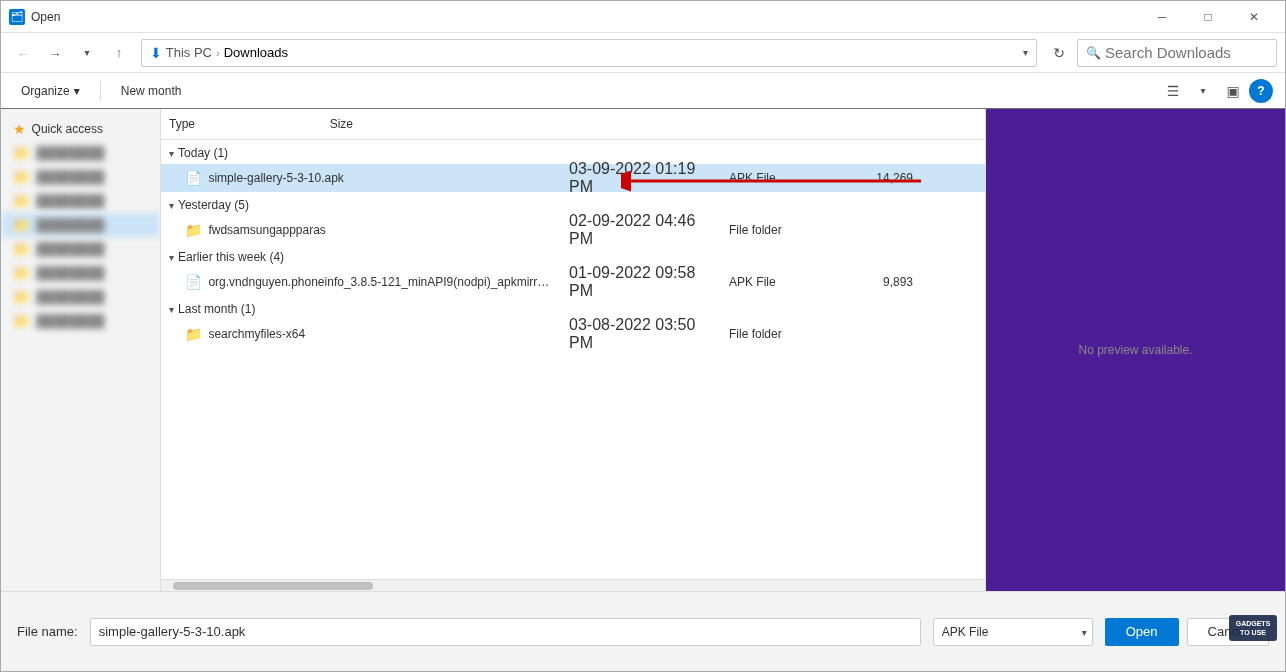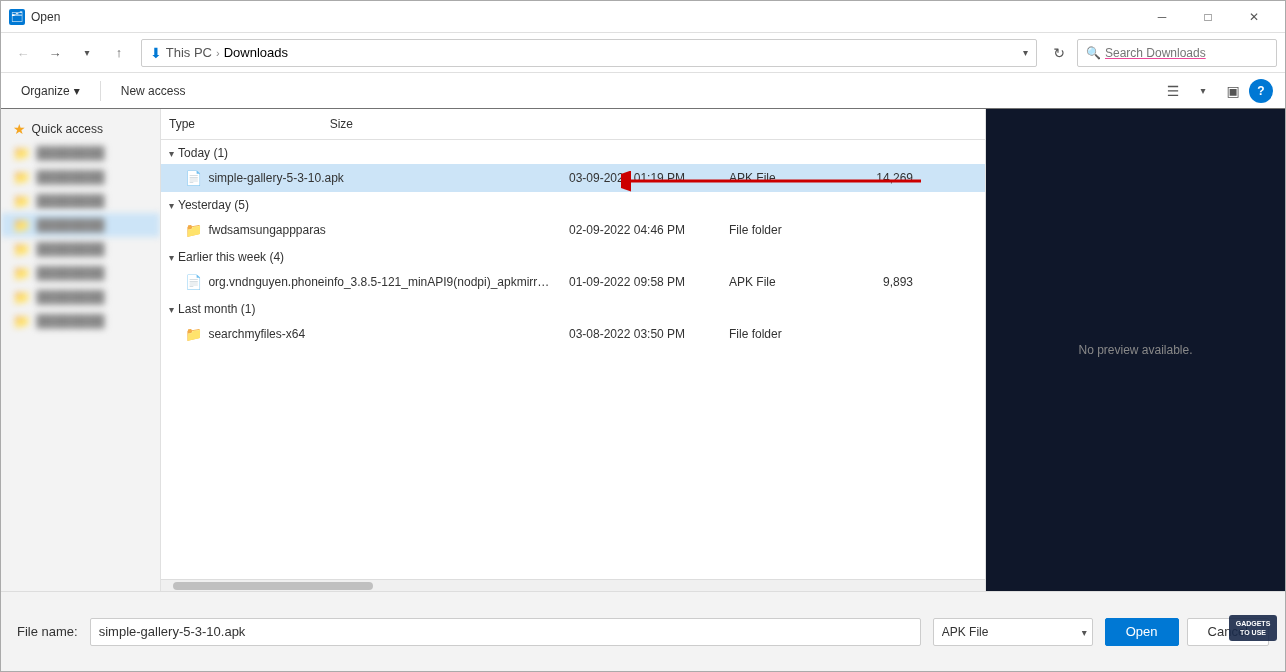--- a/index.html
+++ b/index.html
@@ -20,21 +20,21 @@
     .nav-btn { width: 28px; height: 28px; display: flex; align-items: center; justify-content: center; border-radius: 4px; cursor: pointer; color: #555; font-size: 13px; border: none; background: transparent; }
     .nav-btn.disabled { color: #bbb; cursor: default; }
     .breadcrumb-bar { flex: 1; height: 28px; border: 1px solid #ccc; border-radius: 2px; display: flex; align-items: center; padding: 0 8px; background: #fff; margin: 0 4px; gap: 4px; cursor: pointer; }
     .breadcrumb-item { color: #555; font-size: 13px; }
     .breadcrumb-sep { color: #888; font-size: 11px; }
     .breadcrumb-current { color: #000; font-weight: 400; }
     .breadcrumb-down { margin-left: auto; color: #555; font-size: 10px; }
     .refresh-btn { width: 28px; height: 28px; display: flex; align-items: center; justify-content: center; cursor: pointer; color: #555; font-size: 14px; border-radius: 4px; }
     .search-box { width: 200px; height: 28px; border: 1px solid #ccc; border-radius: 2px; display: flex; align-items: center; padding: 0 8px; gap: 4px; background: #fff; }
     .search-icon { color: #555; font-size: 12px; }
-    .search-input { border: none; outline: none; font-size: 12px; color: #ec4899; background: transparent; width: 100%; text-decoration: underline; }
+    .search-input { border: none; outline: none; font-size: 15px; color: #ec4899; background: transparent; width: 100%; }
 
     
     .toolbar { height: 36px; background: #fff; display: flex; align-items: center; padding: 0 12px; gap: 8px; border-bottom: 1px solid #737373; }
     .toolbar-btn { display: flex; align-items: center; gap: 4px; padding: 4px 8px; border-radius: 4px; cursor: pointer; font-size: 12px; color: #333; border: none; background: transparent; }
     .toolbar-sep { width: 1px; height: 20px; background: #ddd; margin: 0 4px; }
     .view-icons { margin-left: auto; display: flex; align-items: center; gap: 2px; }
     .view-btn { width: 28px; height: 28px; display: flex; align-items: center; justify-content: center; cursor: pointer; border-radius: 4px; color: #555; font-size: 14px; }
     .help-btn { width: 24px; height: 24px; border-radius: 50%; background: #0078d4; color: white; display: flex; align-items: center; justify-content: center; font-size: 12px; cursor: pointer; font-weight: bold; }
 
     
@@ -56,26 +56,26 @@
     .col-size { width: 80px; padding: 4px 8px; font-size: 12px; color: #333; cursor: pointer; text-align: right; }
 
     .file-list-scroll { flex: 1; overflow-y: auto; background: #fff; }
     .group-header { display: flex; align-items: center; gap: 4px; padding: 6px 8px 4px; font-size: 12px; color: #333; }
     .group-chevron { font-size: 10px; color: #555; cursor: pointer; }
     .file-row { display: flex; align-items: center; padding: 2px 0; cursor: pointer; height: 28px; }
     .file-row.selected { background: #cce4f7; }
     .file-name-cell { width: 400px; padding: 0 8px 0 24px; font-size: 12px; color: #333; display: flex; align-items: center; gap: 6px; overflow: hidden; white-space: nowrap; }
     .file-icon { font-size: 14px; flex-shrink: 0; }
     .file-name-text { overflow: hidden; text-overflow: ellipsis; white-space: nowrap; }
-    .file-date { width: 160px; padding: 0 8px; font-size: 12px; color: #333; }
+    .file-date { width: 160px; padding: 0 8px; font-size: 16px; color: #333; }
     .file-type { width: 120px; padding: 0 8px; font-size: 12px; color: #333; }
     .file-size { width: 80px; padding: 0 8px; font-size: 12px; color: #333; text-align: right; }
 
     
-    .preview-area { width: 300px; background: #0f172a; border-left: 1px solid #e0e0e0; display: flex; align-items: center; justify-content: center; }
+    .preview-area { width: 300px; background: #4c1d95; border-left: 1px solid #e0e0e0; display: flex; align-items: center; justify-content: center; }
     .no-preview { font-size: 12px; color: #888; }
 
     
     .bottom-bar { height: 80px; background: #f3f3f3; border-top: 1px solid #ddd; display: flex; align-items: center; padding: 8px 16px; gap: 12px; }
     .filename-label { font-size: 13px; color: #333; white-space: nowrap; }
     .filename-input { flex: 1; height: 28px; border: 1px solid #ccc; border-radius: 2px; padding: 0 8px; font-size: 13px; color: #333; outline: none; }
     .filetype-select { width: 160px; height: 28px; border: 1px solid #ccc; border-radius: 2px; padding: 0 8px; font-size: 12px; color: #333; background: #fff; cursor: pointer; appearance: none; padding-right: 24px; }
     .select-wrapper { position: relative; }
     .select-arrow { position: absolute; right: 6px; top: 50%; transform: translateY(-50%); pointer-events: none; color: #555; font-size: 10px; }
     .action-buttons { display: flex; gap: 8px; }
@@ -128,21 +128,21 @@
     </div>
   </div>
 
   <div class="toolbar">
     <button class="toolbar-btn">
       <span>Organize</span>
       <span>▾</span>
     </button>
     <div class="toolbar-sep"></div>
     <button class="toolbar-btn">
-      <span>New access</span>
+      <span>New month</span>
     </button>
     <div class="view-icons">
       <div class="view-btn">☰</div>
       <div class="view-btn" style="font-size:10px;">▾</div>
       <div class="view-btn">▣</div>
       <div class="help-btn">?</div>
     </div>
   </div>
 
   <div class="content-area">

